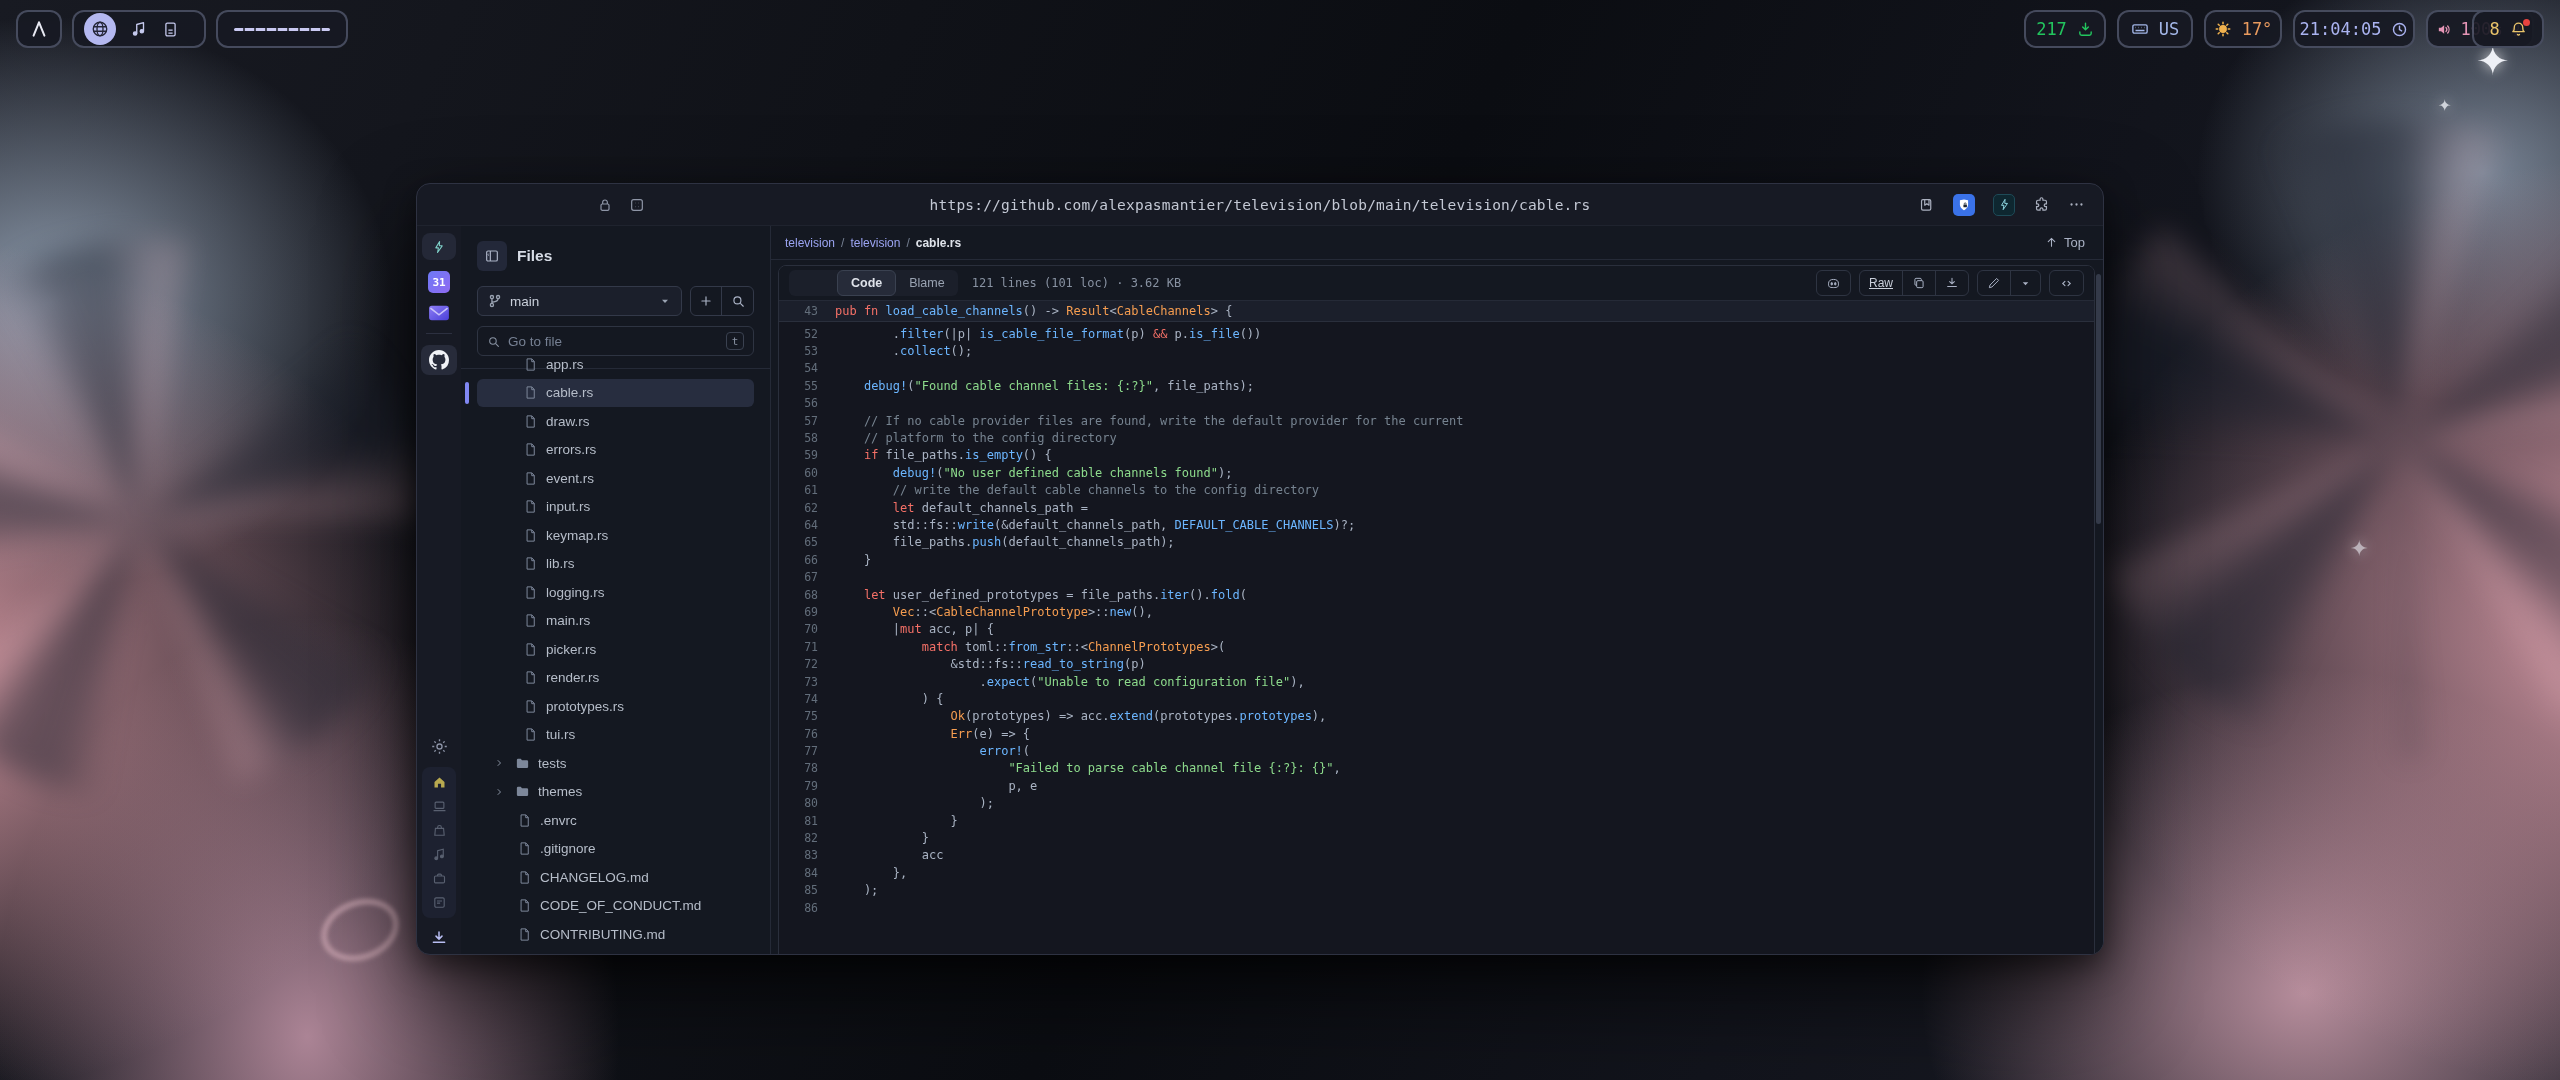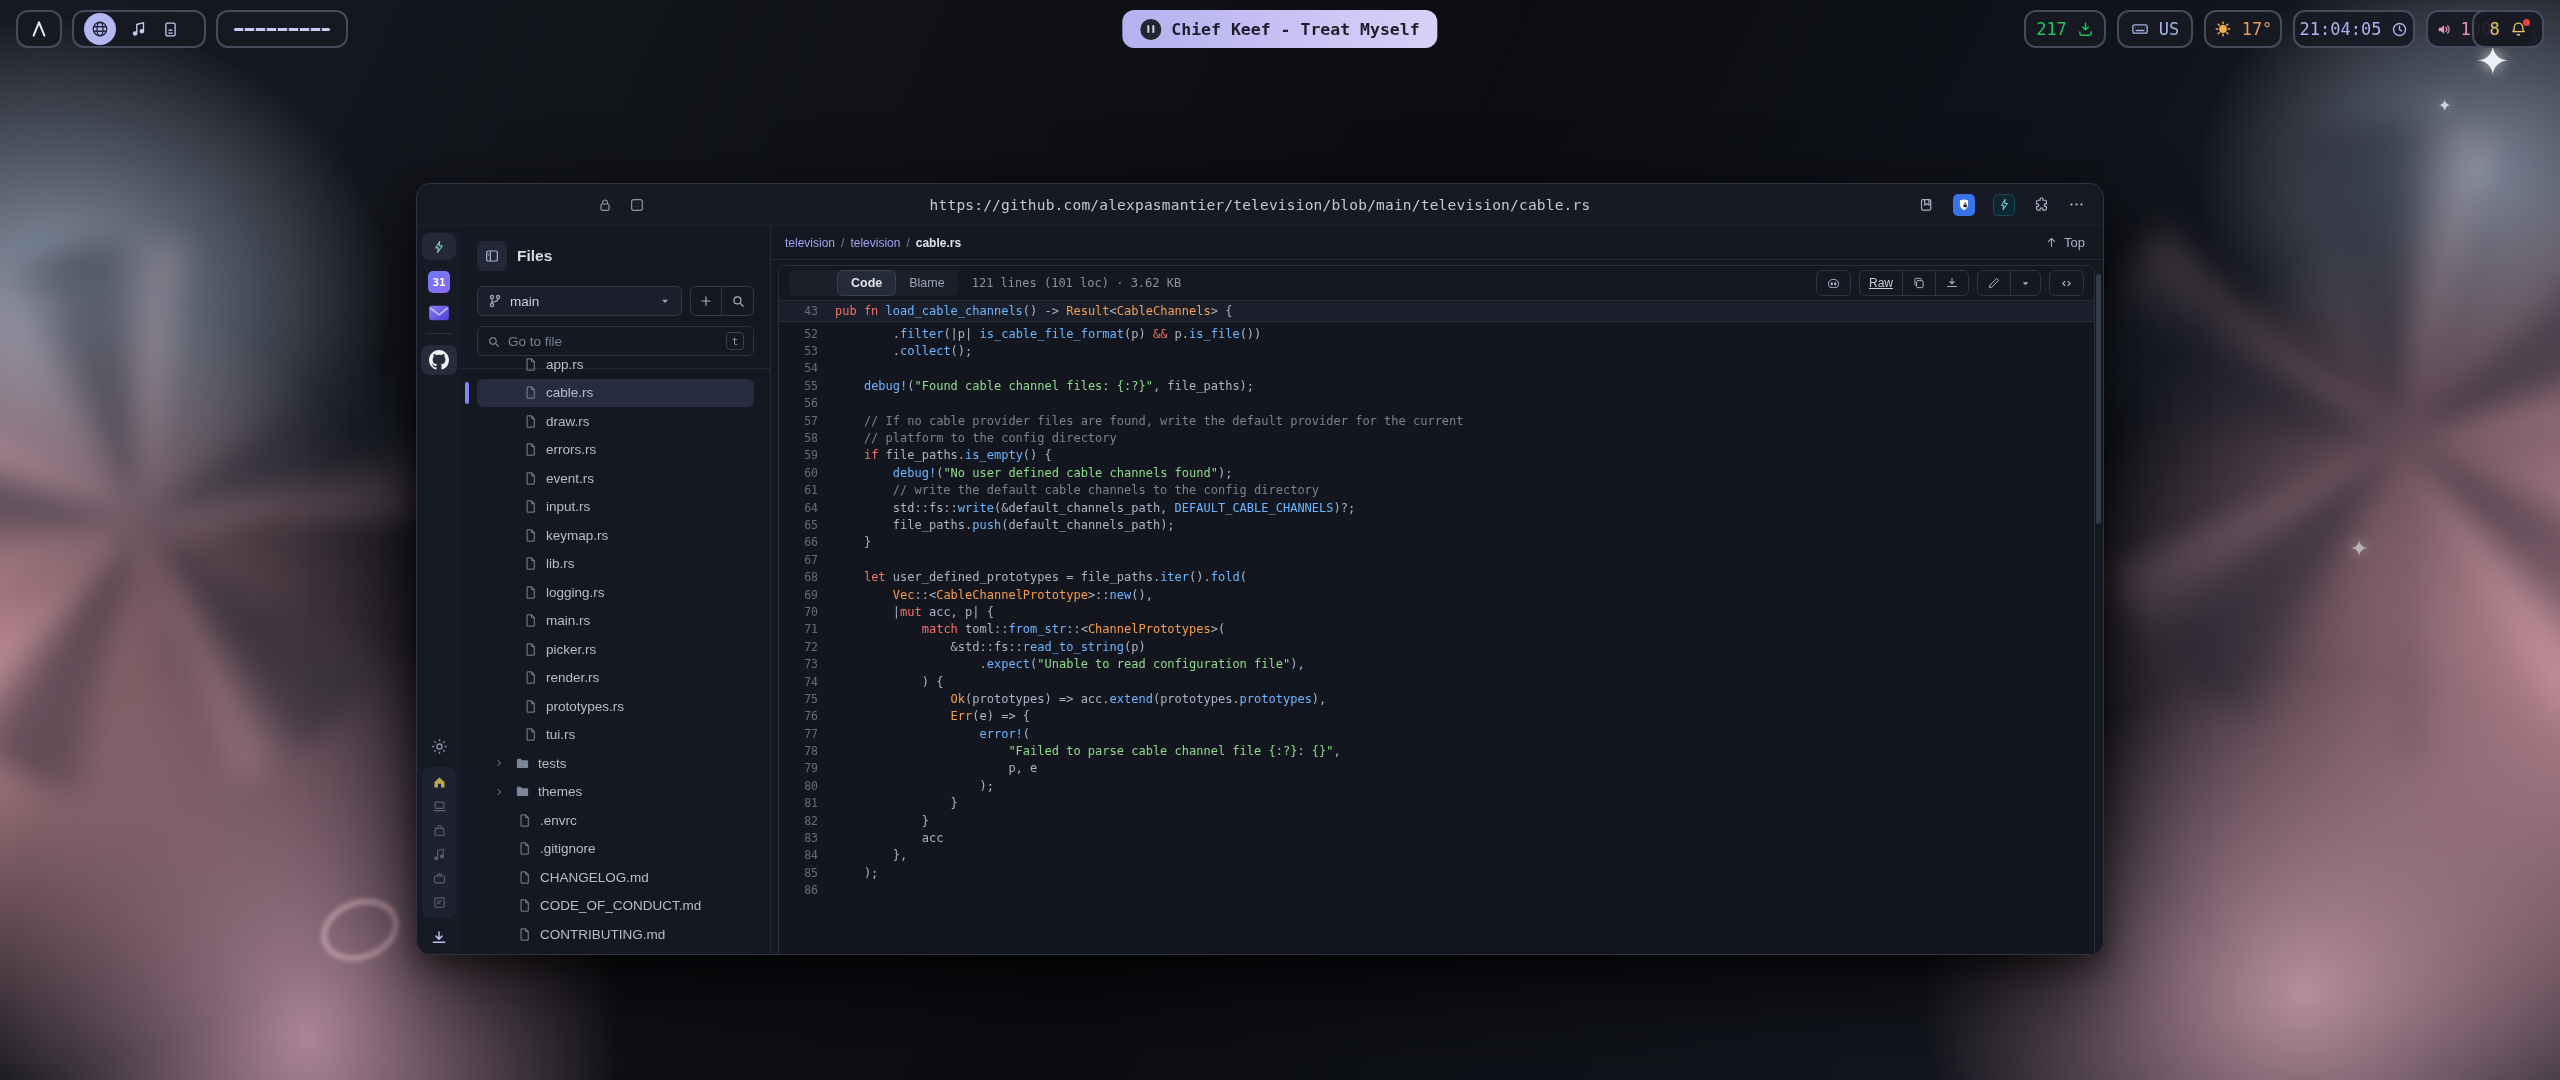--- a/index.html
+++ b/index.html
@@ -164,27 +164,20 @@
           <rect x="5.5" y="3" width="13" height="18" rx="2"></rect>
           <path d="M9 13h6M9 17h6"></path>
         </svg>
     </div>
   </div>
 
   <div class="pill" style="left:216px; width:132px; justify-content:center;">
     <div class="title-line"></div>
   </div>
 
-  <div class="music-pill">
-    <div class="pause-circle">
-        <i></i>
-        <i></i>
-      </div>
-    <span>Chief Keef - Treat Myself</span>
-  </div>
 
   <div class="pill" style="left: 2024px; width: 82px; justify-content: center; color: #22c55e;">
     <span>217</span>
     <svg width="17" height="17" viewBox="0 0 24 24" fill="none" stroke="currentColor" stroke-width="2" stroke-linecap="round" stroke-linejoin="round">
         <path d="M12 3v9M8 8.5l4 4 4-4"></path>
         <path d="M4 15.5v2A2.5 2.5 0 0 0 6.5 20h11a2.5 2.5 0 0 0 2.5-2.5v-2"></path>
       </svg>
   </div>
 
   <div class="pill" style="left: 2117px; width: 76px; justify-content: center; color: rgb(163, 182, 232);">
@@ -698,20 +691,24 @@
               </div>
               <div class="crow">
                 <span class="ln">60</span>
                 <span class="src"><span>        </span><span class="seg-f">debug!</span><span>(</span><span class="seg-s">"No user defined cable channels found"</span><span>);</span></span>
               </div>
               <div class="crow">
                 <span class="ln">61</span>
                 <span class="src"><span class="seg-c">        // write the default cable channels to the config directory</span></span>
               </div>
               <div class="crow">
+                <span class="ln">62</span>
+                <span class="src"><span>        </span><span class="seg-k">let</span><span> default_channels_path =</span></span>
+              </div>
+              <div class="crow">
                 <span class="ln">64</span>
                 <span class="src"><span>        std::fs::</span><span class="seg-f">write</span><span>(&amp;default_channels_path, </span><span class="seg-f">DEFAULT_CABLE_CHANNELS</span><span>)?;</span></span>
               </div>
               <div class="crow">
                 <span class="ln">65</span>
                 <span class="src"><span>        file_paths.</span><span class="seg-f">push</span><span>(default_channels_path);</span></span>
               </div>
               <div class="crow">
                 <span class="ln">66</span>
                 <span class="src"><span>    }</span></span>

